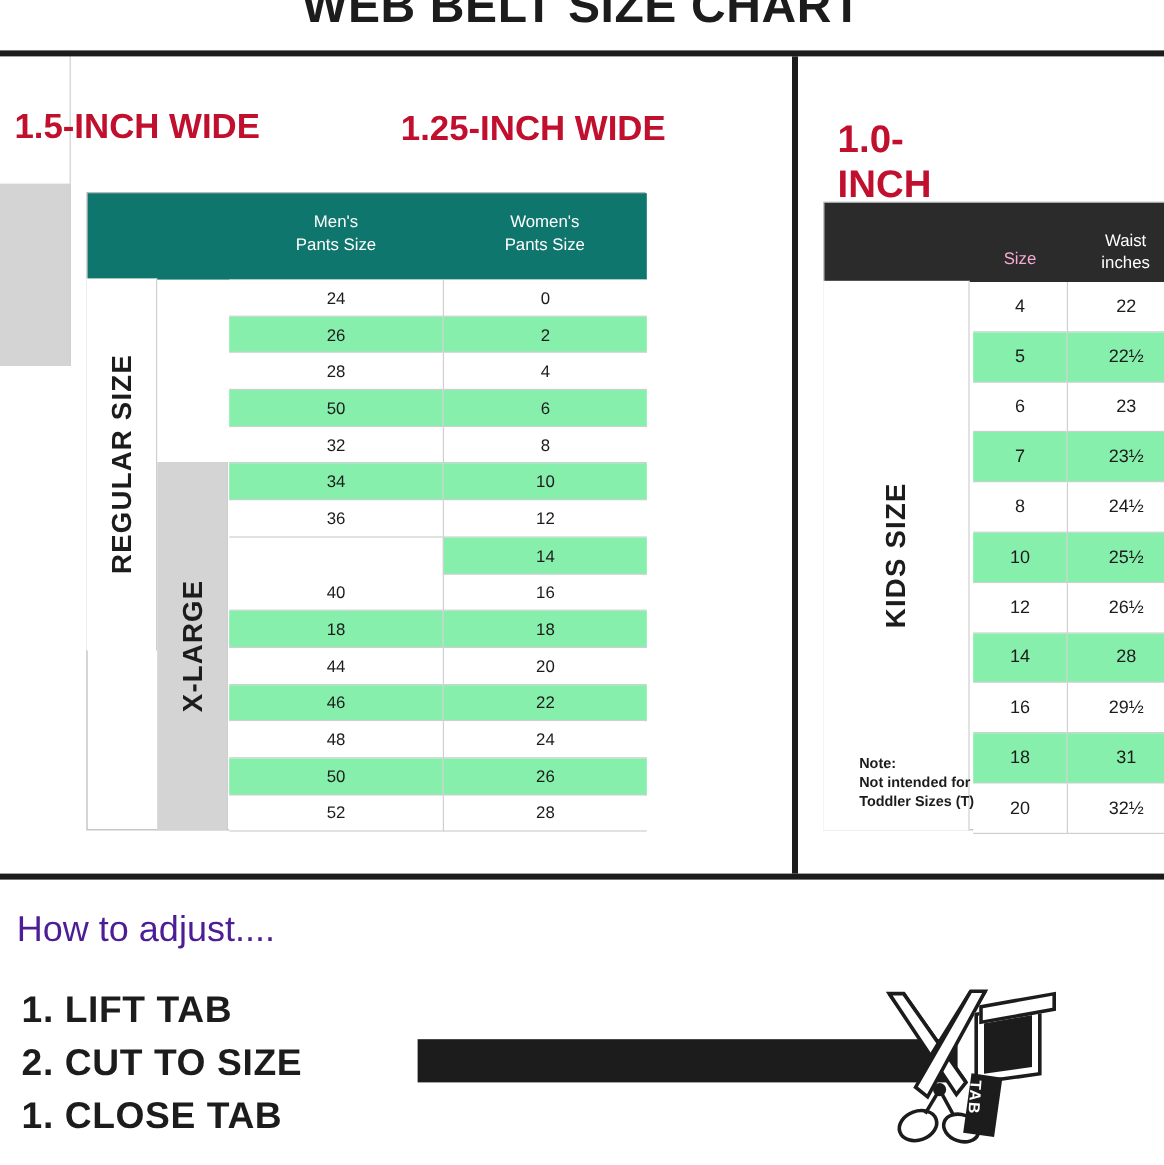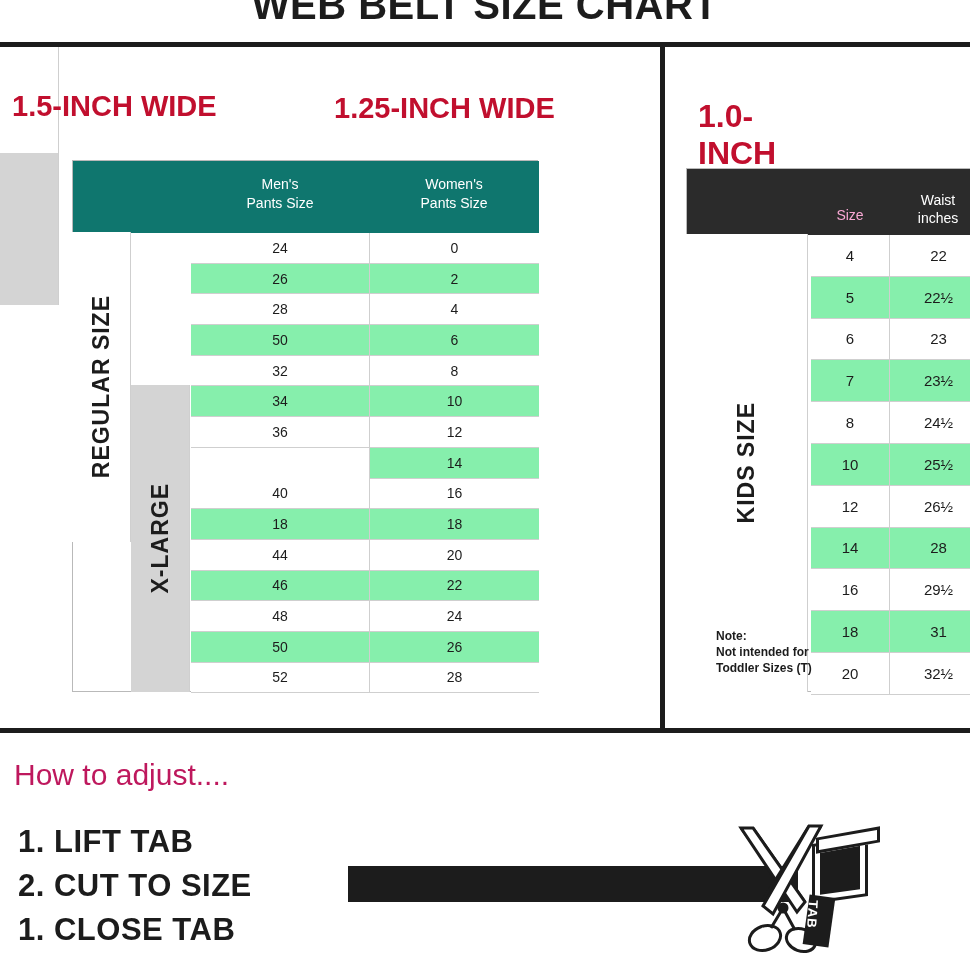--- a/index.html
+++ b/index.html
@@ -165,21 +165,21 @@
     font-size: 12px; line-height: 16px; color: #1c1c1c; font-weight: bold; margin-left: 26px;
   }
 
   
   .hrule {
     position: absolute; left: 0; top: 728px; width: 970px; height: 5px;
     background: #1c1c1c;
   }
   .how-to {
     position: absolute; left: 14px; top: 758px;
-    font-size: 30px; color: #be185d; text-align: right;
+    font-size: 30px; color: #4c1d95; text-align: right;
   }
   .steps {
     position: absolute; left: 18px; top: 820px;
     font-size: 31px; font-weight: bold; color: #1c1c1c;
     line-height: 44px; letter-spacing: 0.5px;
   }
   .step { white-space: nowrap; }
 
   
   .belt {

